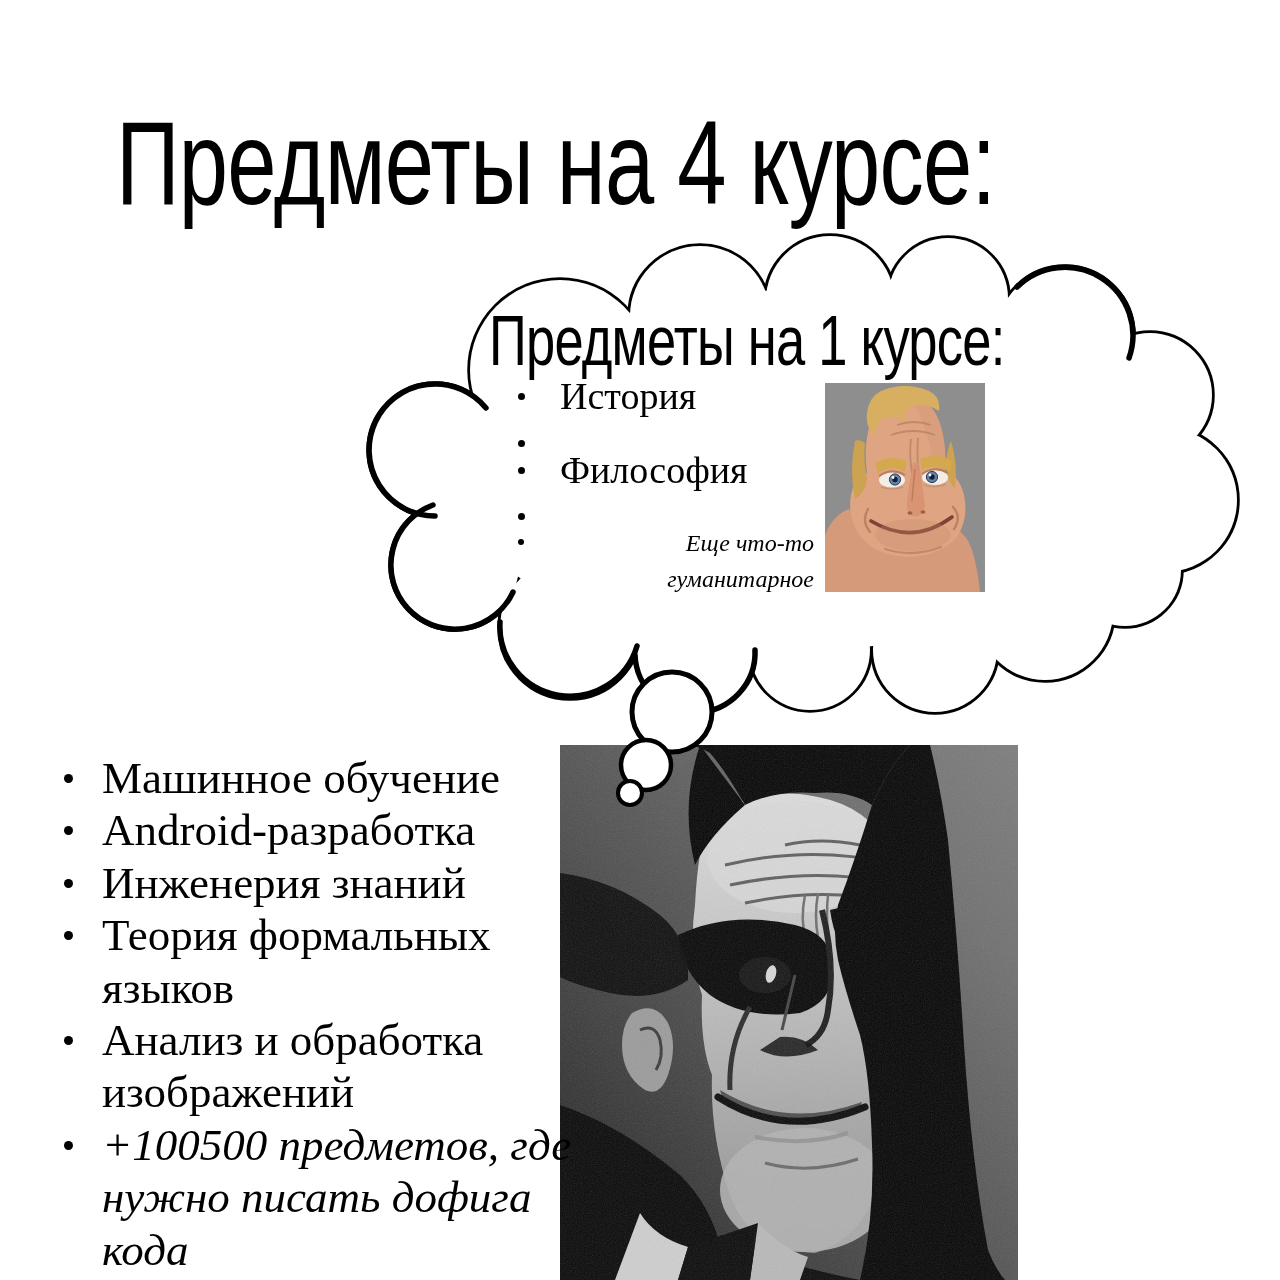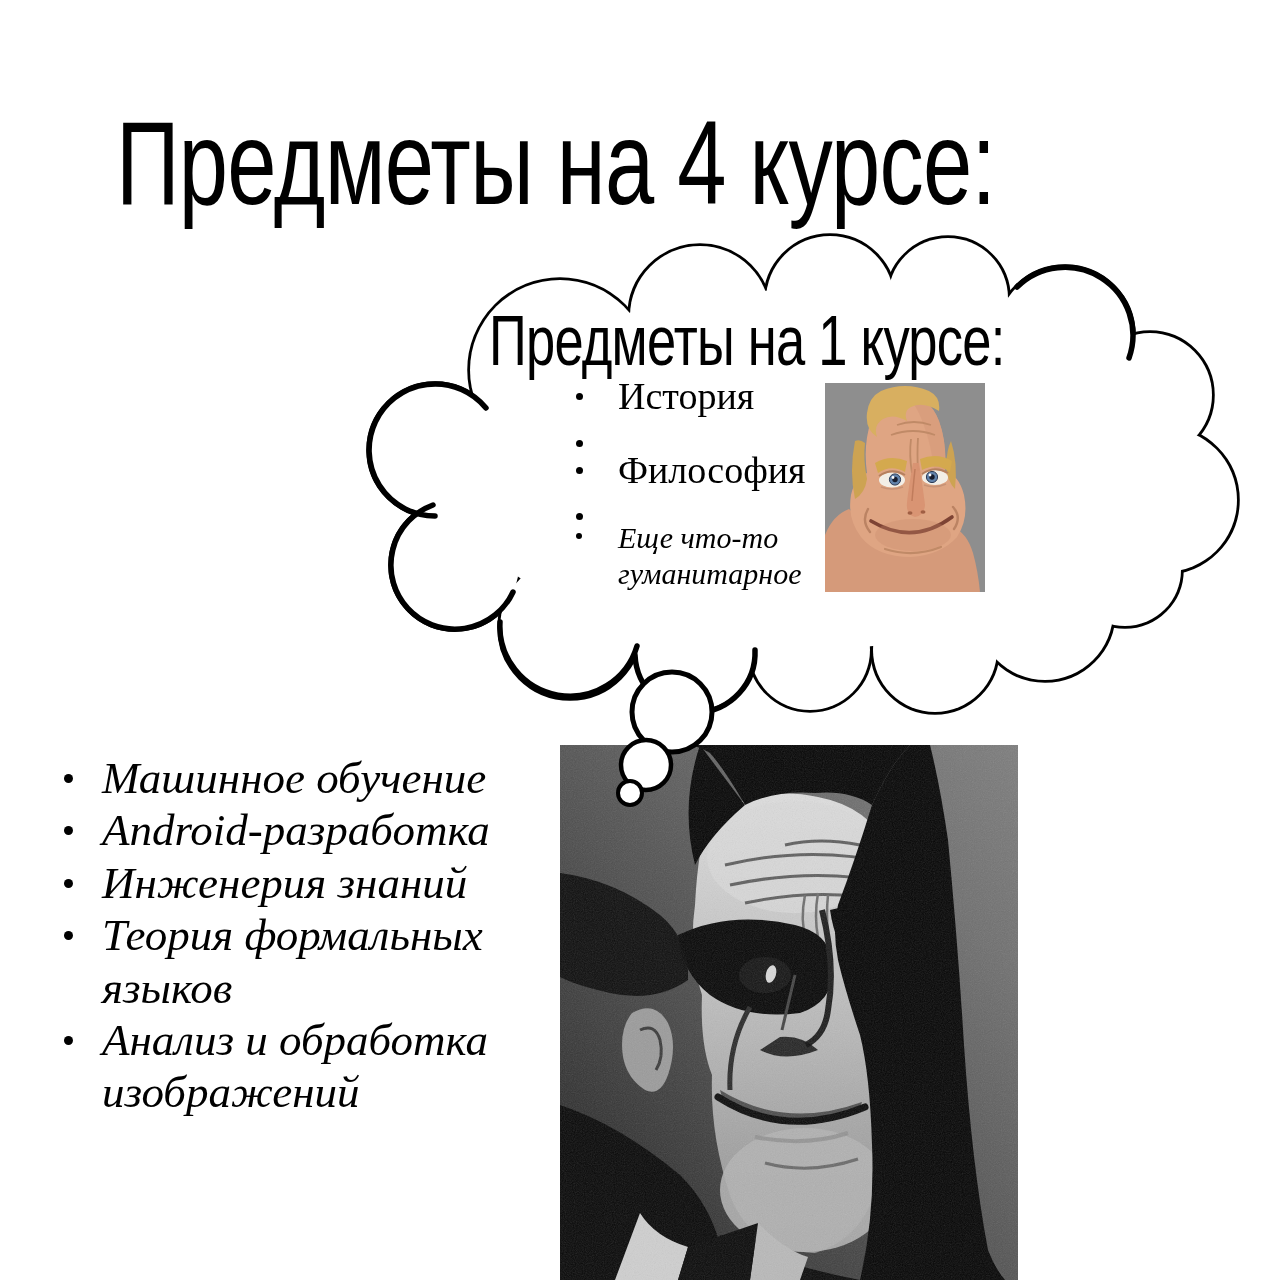--- a/index.html
+++ b/index.html
@@ -30,40 +30,41 @@
     z-index:3;
   }
 
   
   ul.plain { list-style:none; }
   li { display:flex; align-items:flex-start; }
   .b-col { flex:0 0 auto; display:flex; }
   .dot { border-radius:50%; background:#000; }
 
   #cloud-list {
-    left:562px; top:373px; width:310px;
+    left:504px; top:373px; width:310px;
     font-family:"Liberation Serif", serif;
     font-size:38px; line-height:46.5px;
     z-index:3;
+    text-align:right;
   }
   #cloud-list .b-col { width:56px; }
   #cloud-list .dot { width:7px; height:7px; margin-left:14px; margin-top:20px; }
-  #cloud-list li.sub { font-style:italic; font-size:30px; line-height:35.5px; }
+  #cloud-list li.sub { font-style:italic; font-size:24px; line-height:35.5px; margin-top:6px; }
   #cloud-list li.sub .dot { width:6px; height:6px; margin-top:13px; }
 
   #course4-list {
     left:56px; top:752px; width:545px;
     font-family:"Liberation Serif", serif;
     font-size:45px; line-height:52.4px;
     z-index:3;
   }
   #course4-list .b-col { width:46px; }
   #course4-list .dot { width:9px; height:9px; margin-left:8px; margin-top:22px; }
   #course4-list li.sub { font-style:italic; }
-  #course4-list .txt { width:499px;font-style:italic; }
+  #course4-list .txt { width:499px; }
 
   
   #cloud-svg   { left:350px; top:220px; z-index:1; }
   #calm-img    { left:825px; top:383px; z-index:4; }
   #uncanny-img { left:560px; top:745px; z-index:1; }
   #tail-svg    { left:585px; top:655px; z-index:5; }
 </style>
 </head>
 <body>
 
@@ -317,13 +318,19 @@
         <span class="dot"></span>
       </span>
     <span class="txt">Теория формальных языков</span>
   </li>
   <li>
     <span class="b-col">
         <span class="dot"></span>
       </span>
     <span class="txt">Анализ и обработка изображений</span>
   </li>
+  <li class="sub">
+    <span class="b-col">
+        <span class="dot"></span>
+      </span>
+    <span class="txt">+100500 предметов, где нужно писать дофига кода</span>
+  </li>
 </ul>
 
 </body></html>

